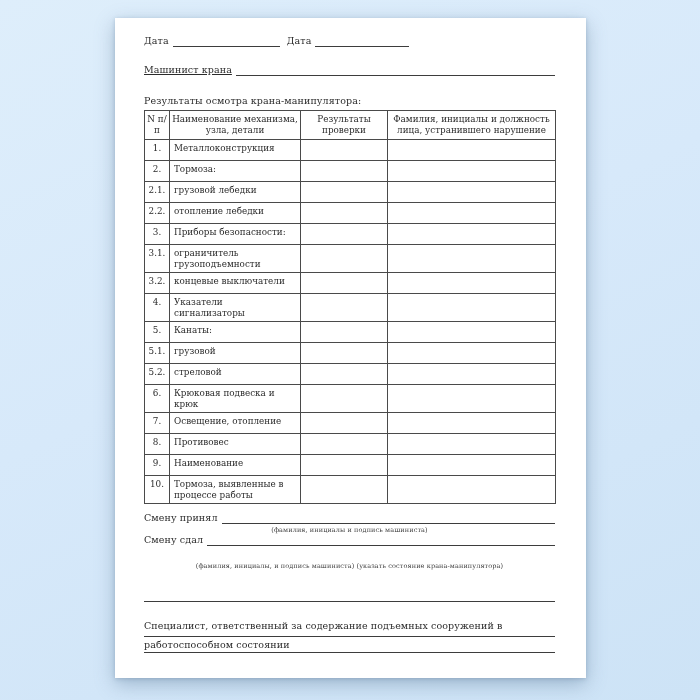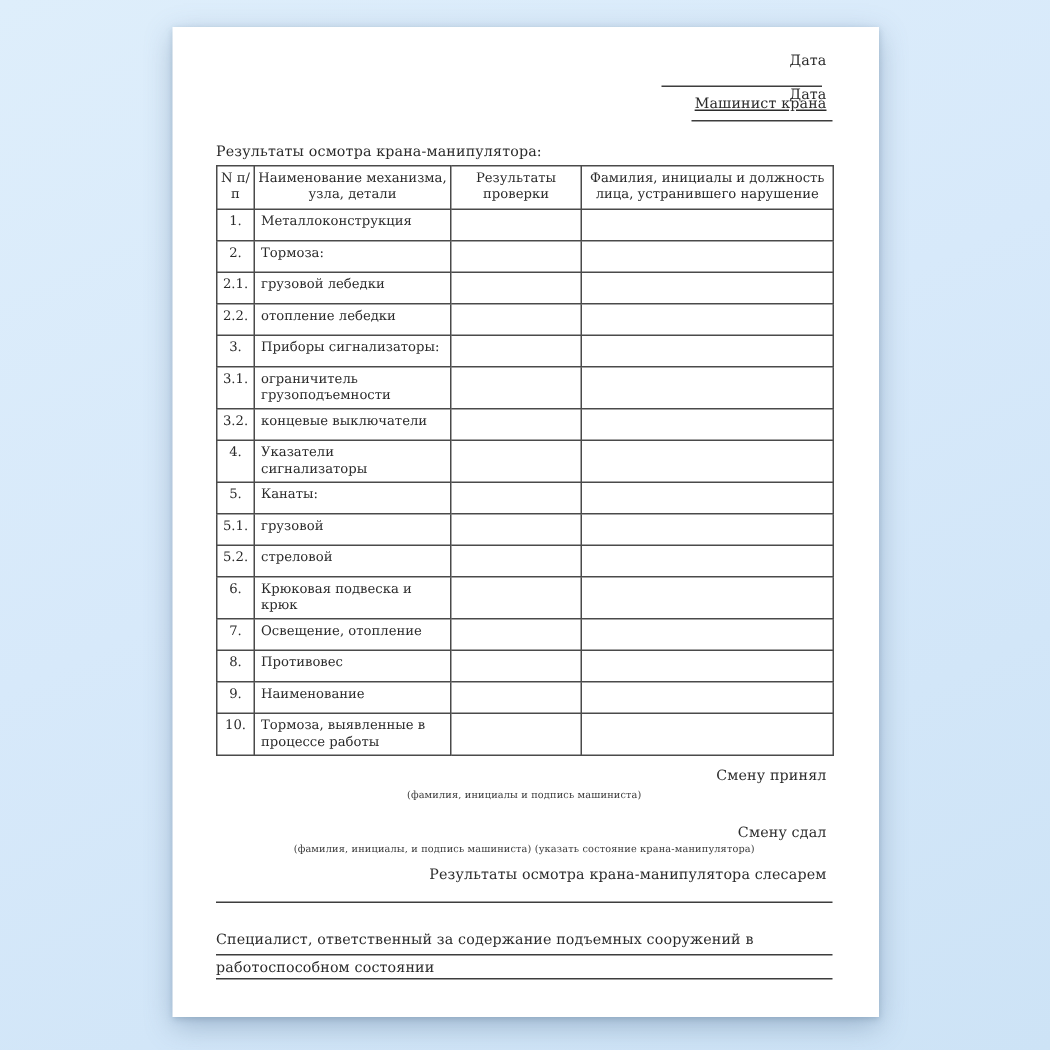--- a/index.html
+++ b/index.html
@@ -9,21 +9,21 @@
     background: linear-gradient(155deg, #deeefb 0%, #d7e9fa 45%, #cde3f6 100%);
     font-family:"DejaVu Serif", "Liberation Serif", serif;
   }
   .paper {
     position:absolute; left:115px; top:18px; width:471px; height:660px;
     background:#ffffff; color:#2b2b2b;
     box-shadow: 0 6px 18px rgba(96,125,155,0.45), 0 1px 4px rgba(96,125,155,0.35);
   }
   .blk { position:absolute; left:29px; right:31px; }
   .lbl { font-size:9.5px; line-height:12px; white-space:nowrap; letter-spacing:0.1px; }
-  .flexline { display:flex; align-items:flex-end;flex-direction:column; }
+  .flexline { display:flex; align-items:flex-end; }
   .uline { border-bottom:1px solid #3d3d3d; height:10px; display:inline-block; }
   .uline.grow { flex:1 1 auto; }
   .w-date { width:107px; margin-right:7px; }
   .w-shift { width:94px; }
   .gap-r { margin-right:4px; }
   .uline-full { border-bottom:1px solid #3d3d3d; height:1px; }
   .caption { text-align:center; font-size:6.5px; line-height:8px; color:#3a3a3a; letter-spacing:0.1px; }
 
   table.insp {
     border-collapse:collapse; width:411px; table-layout:fixed;
@@ -97,21 +97,21 @@
         <td></td>
       </tr>
             <tr class="r-s">
         <td class="c-num">2.2.</td>
         <td>отопление лебедки</td>
         <td></td>
         <td></td>
       </tr>
             <tr class="r-s">
         <td class="c-num">3.</td>
-        <td>Приборы сигнализаторы:</td>
+        <td>Приборы безопасности:</td>
         <td></td>
         <td></td>
       </tr>
             <tr>
         <td class="c-num">3.1.</td>
         <td>ограничитель грузоподъемности</td>
         <td></td>
         <td></td>
       </tr>
             <tr class="r-s">
@@ -177,30 +177,26 @@
           </tbody>
       </table>
     </div>
 
     <div class="blk caption" style="top:508px;">(фамилия, инициалы и подпись машиниста)</div>
     <div class="blk flexline" style="top:494px;">
       <span class="lbl gap-r">Смену принял</span>
       <span class="uline grow"></span>
     </div>
 
-    <div class="blk flexline" style="top:532px;text-align:center;">
+    <div class="blk flexline" style="top:516px;text-align:center;">
       <span class="lbl gap-r">Смену сдал</span>
       <span class="uline grow"></span>
     </div>
     <div class="blk caption" style="top:544px;">(фамилия, инициалы, и подпись машиниста) (указать состояние крана-манипулятора)</div>
 
-    <div class="blk flexline" style="top:560px;">
-      <span class="lbl gap-r">Результаты осмотра крана-манипулятора слесарем</span>
-      <span class="uline grow"></span>
-    </div>
     <div class="blk uline-full" style="top:582px;"></div>
 
     <div class="blk" style="top:596px;">
       <span class="lbl" style="white-space:normal;text-align:center;">Специалист, ответственный за содержание подъемных сооружений в работоспособном состоянии</span>
     </div>
     <div class="blk uline-full" style="top:617px;"></div>
     <div class="blk uline-full" style="top:633px;"></div>
 
   </div>
 </div>

